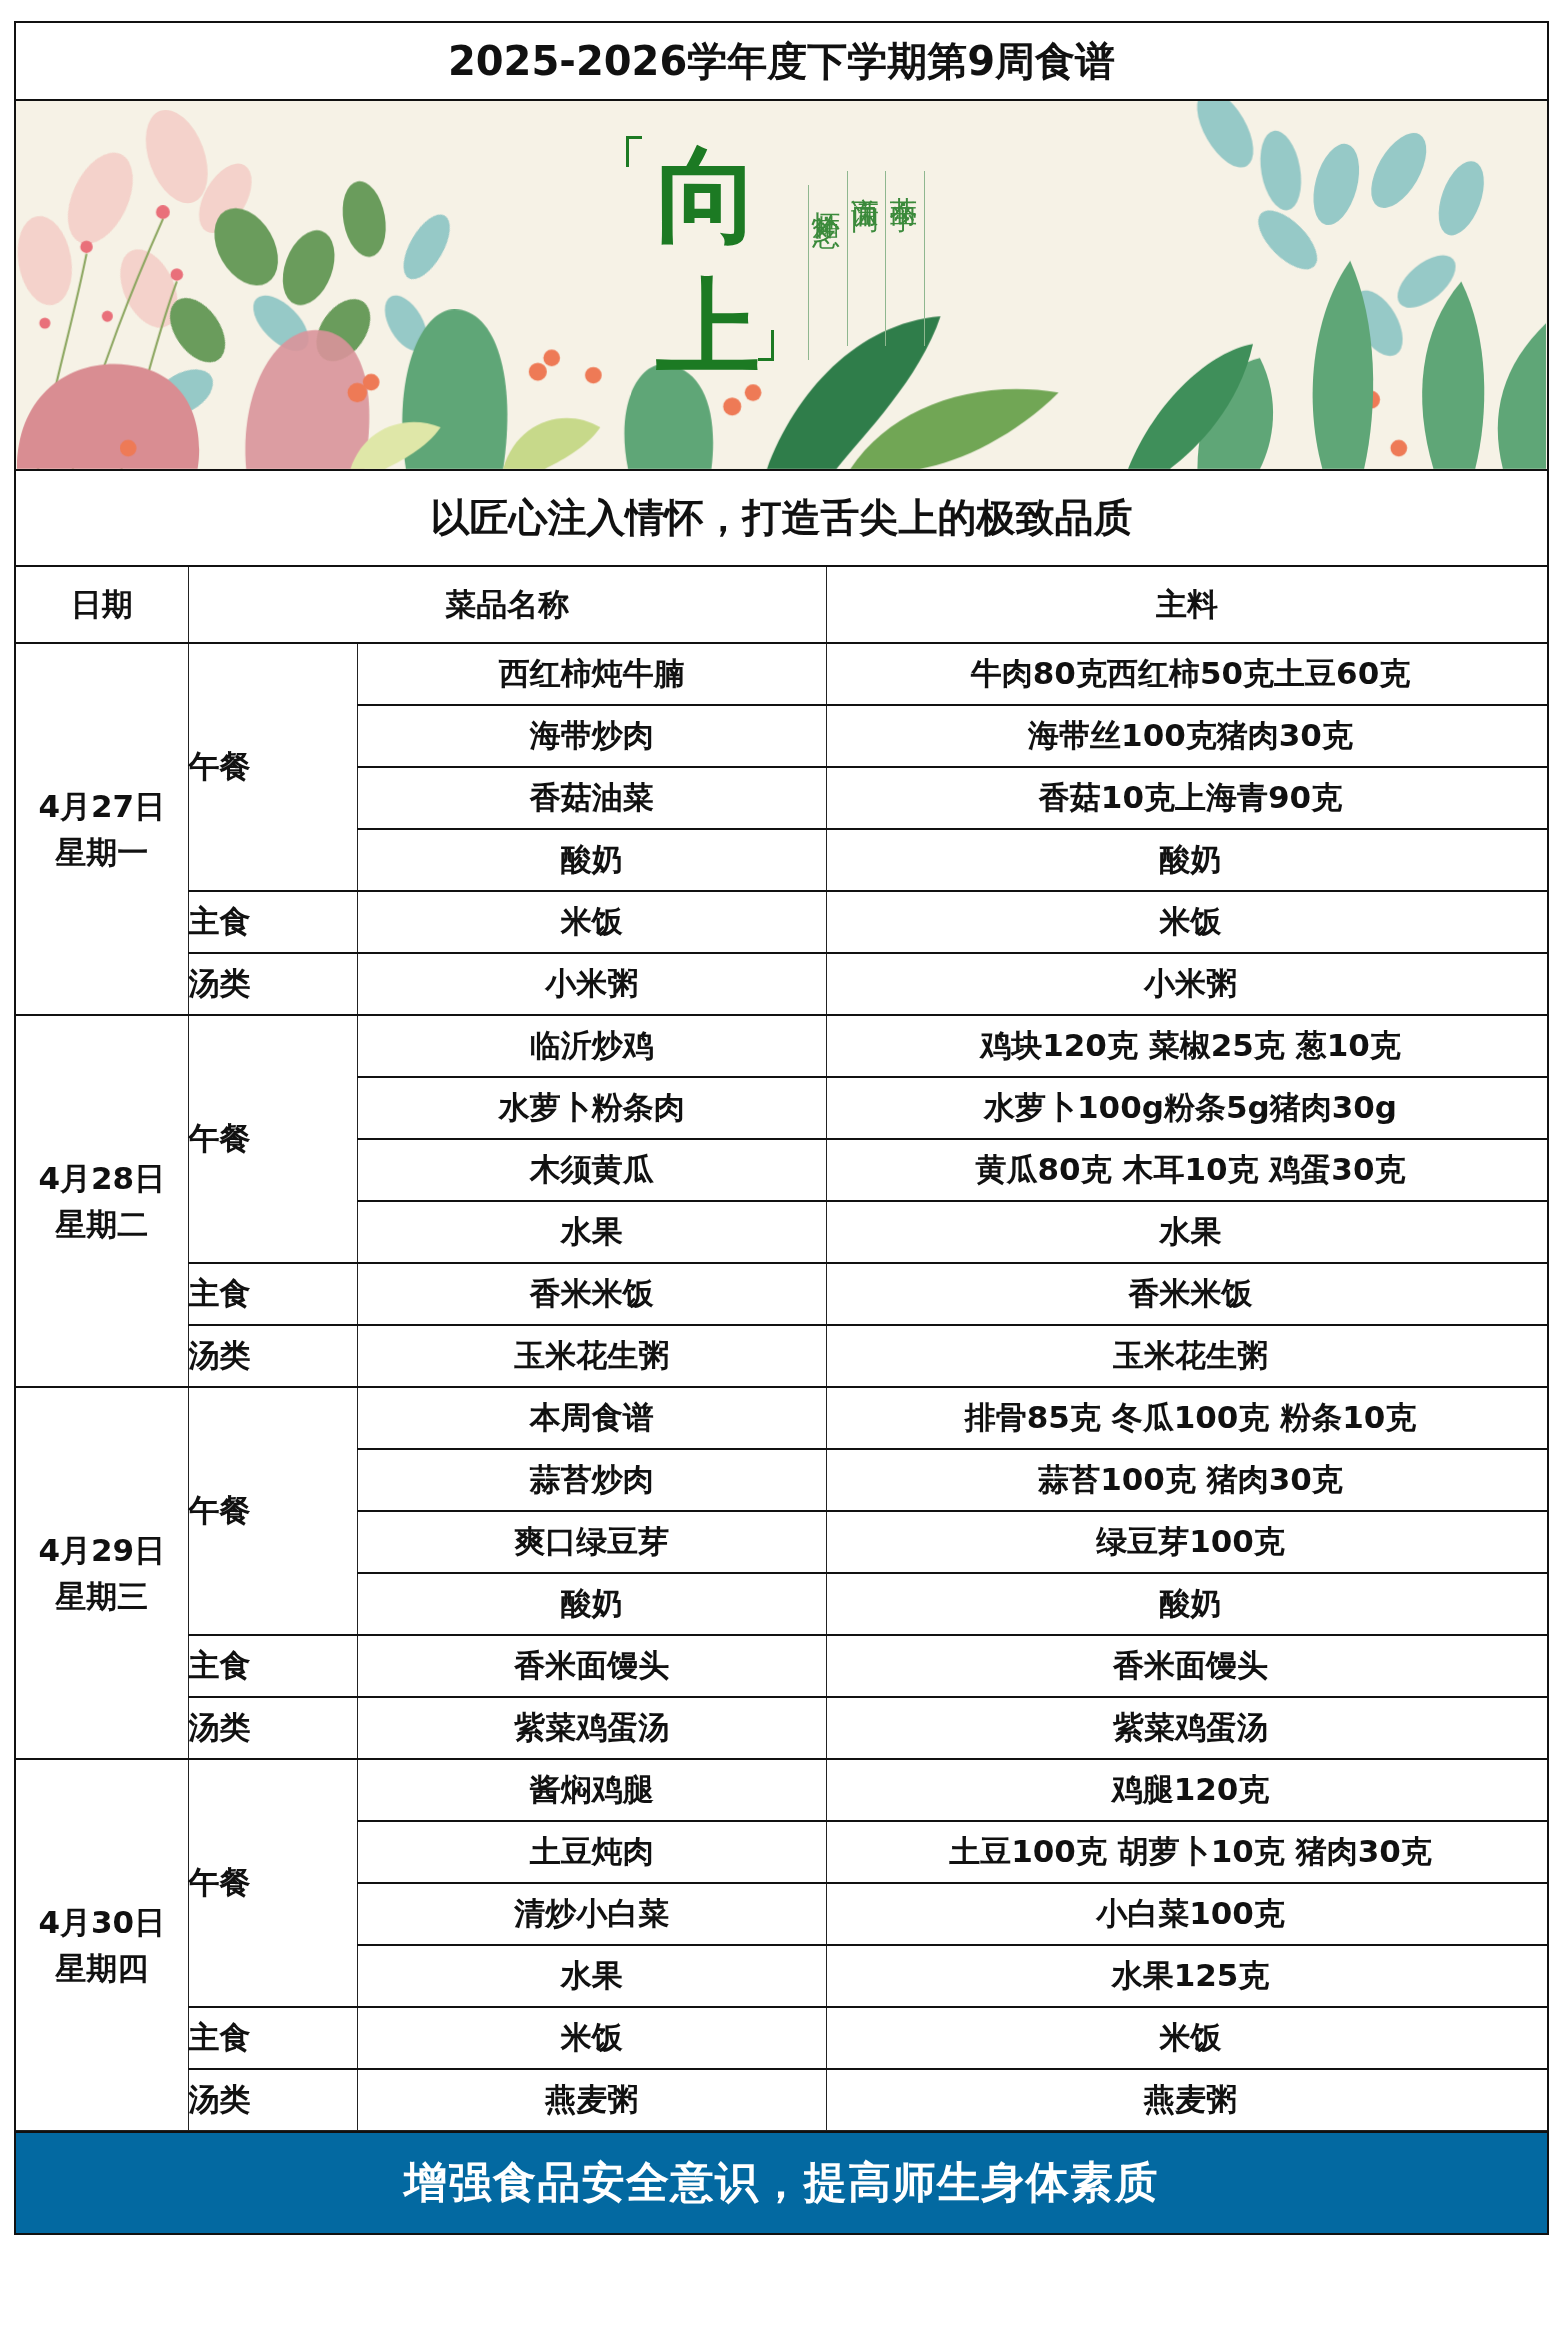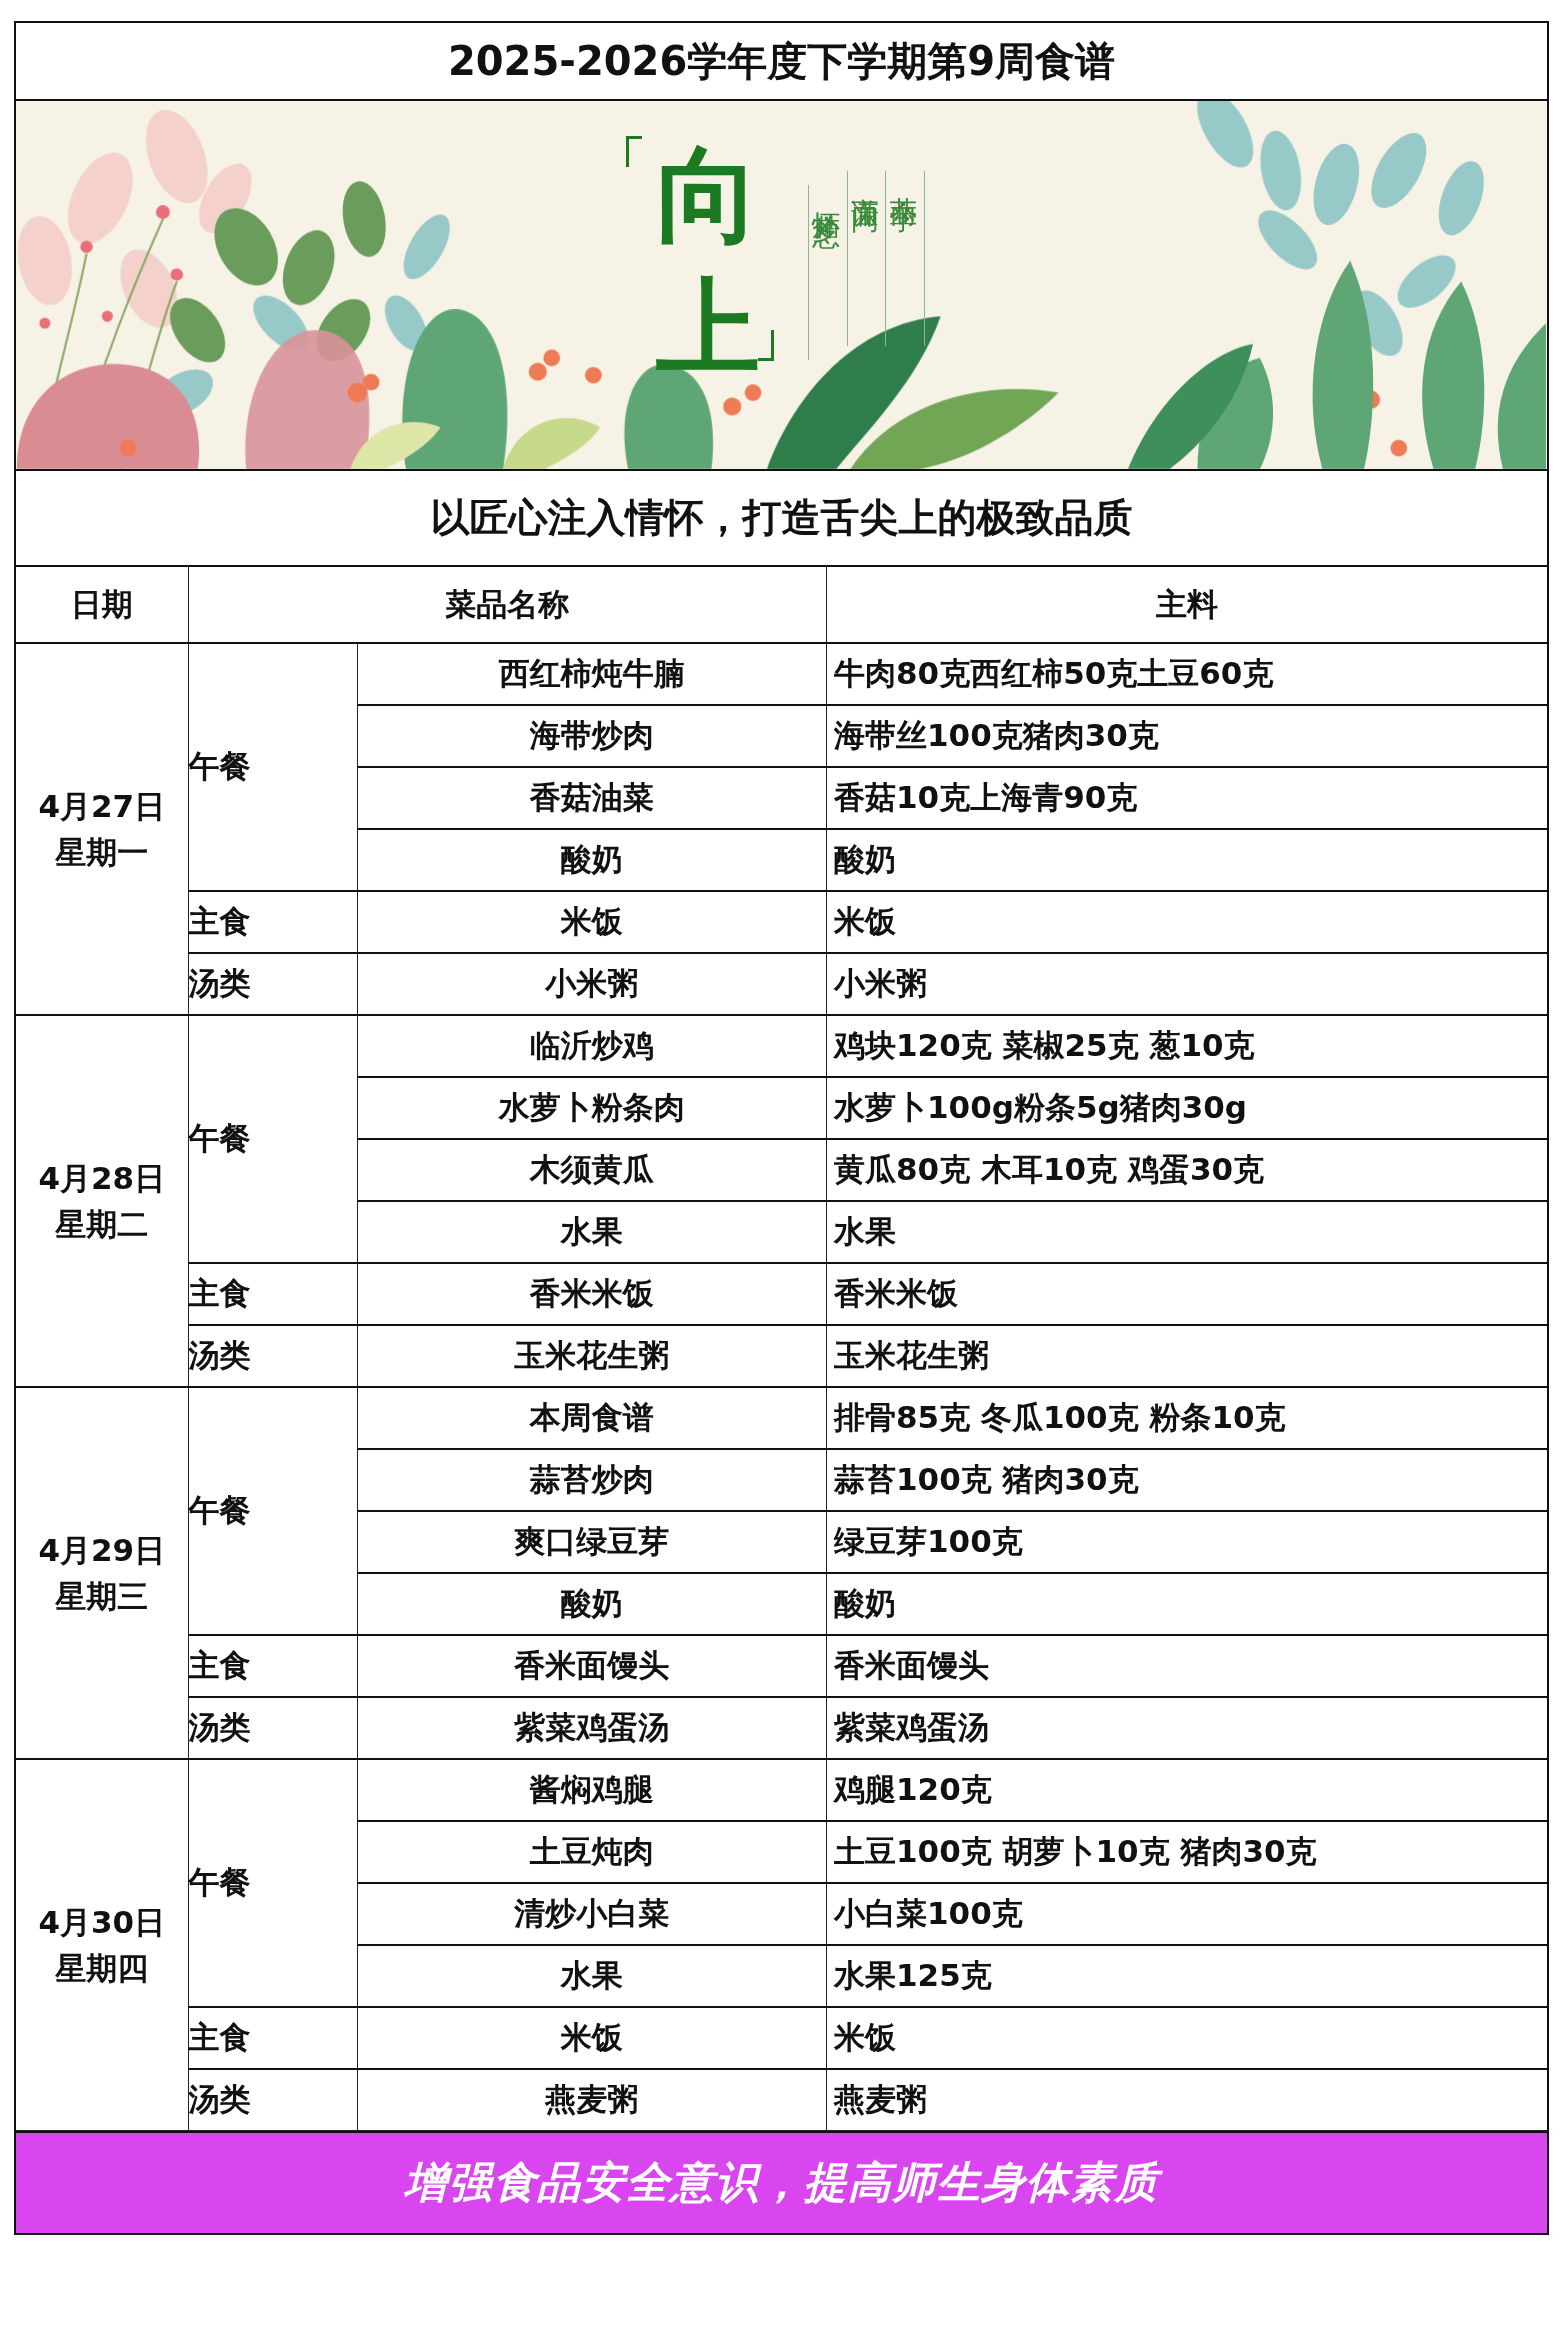--- a/index.html
+++ b/index.html
@@ -34,30 +34,29 @@
   table.menu td, table.menu th {
     border: 1.4px solid #222; padding: 0; font-size: 31px; font-weight: bold; color: #111;
   }
   table.menu th { height: 75px; text-align: center; margin-top: 35px; }
   table.menu td { height: 60px; }
   table.menu tr.day-start td { border-top: 2.8px solid #111; }
   table.menu td.sub-start { border-top: 2.8px solid #111; }
   td.date-cell { text-align: center; vertical-align: middle; line-height: 46px; }
   td.cat-cell { text-align: left; vertical-align: middle; }
   td.dish-cell { text-align: center; vertical-align: middle; }
-  td.ing-cell { text-align: left; vertical-align: middle; padding-left: 7px !important; margin-top: 9px; }
+  td.ing-cell { text-align: center; vertical-align: middle; padding-left: 7px !important; margin-top: 9px; }
   table.menu tr:first-child th { border-top: none; }
   table.menu td:first-child, table.menu th:first-child { border-left: none; }
   table.menu td:last-child, table.menu th:last-child { border-right: none; }
   .footer-band {
-    height: 100px; background: #d946ef; color: #fff;
+    height: 100px; background: #0369a1; color: #fff;
     display: flex; align-items: center; justify-content: center;
     font-size: 43px; font-weight: bold; letter-spacing: 1.4px;
     border-top: 2.8px solid #111;
-    font-style: italic;
   }
   
   .banner-title {
     position: absolute; left: 612px; top: 28px; width: 160px;
     color: #1c7a23; font-weight: bold; font-size: 104px; line-height: 132px;
     text-align: center;
   }
   .bracket-tl { position: absolute; left: 610px; top: 35px; width: 12.5px; height: 28px;
     border-left: 3.5px solid #1c7a23; border-top: 3.5px solid #1c7a23; }
   .bracket-br { position: absolute; left: 742px; top: 229px; width: 12.5px; height: 28px;

